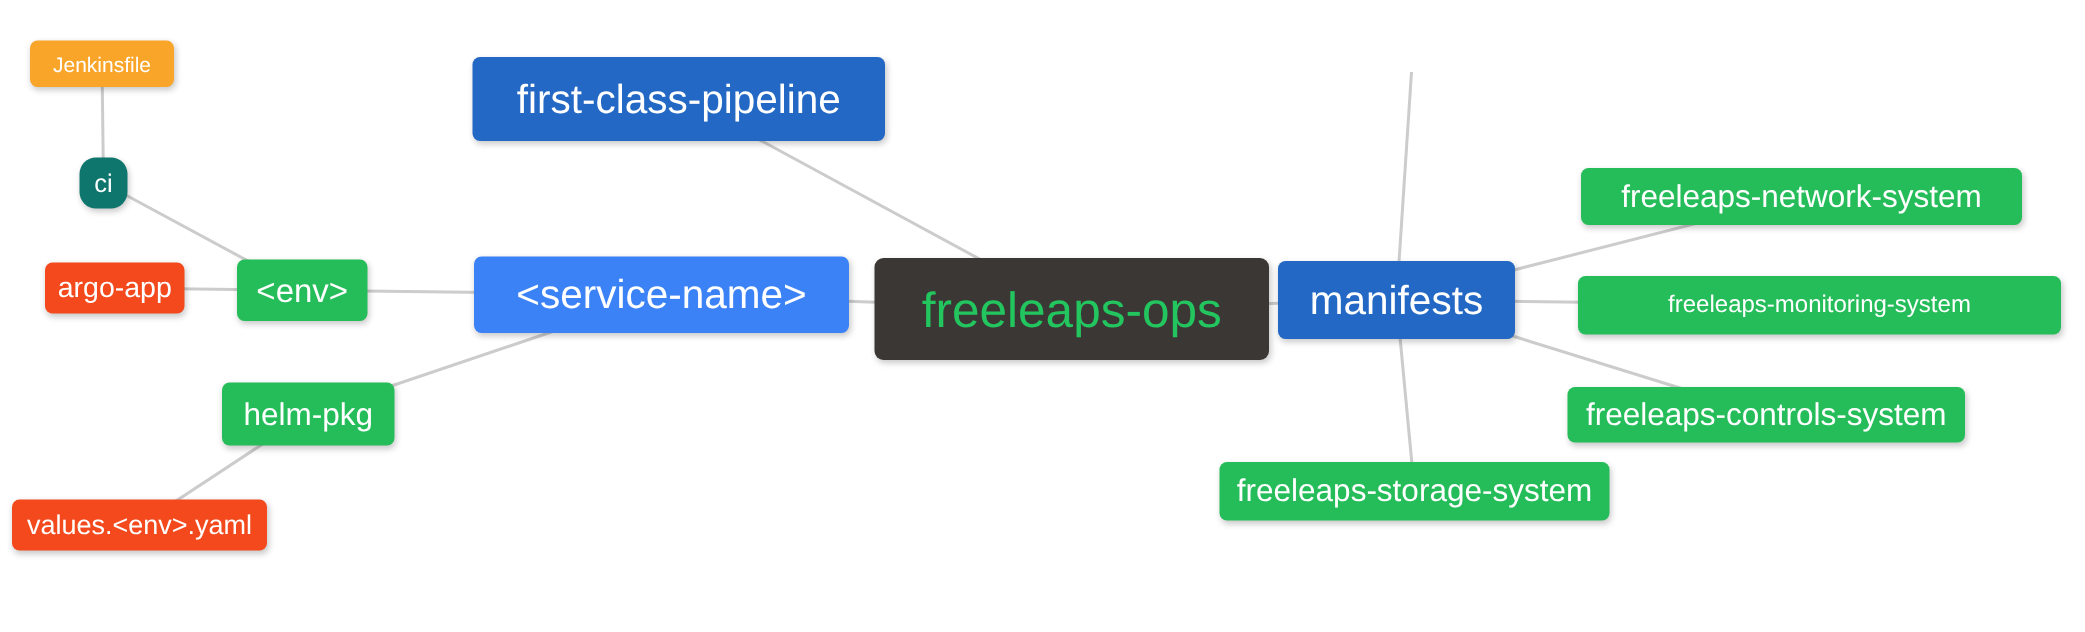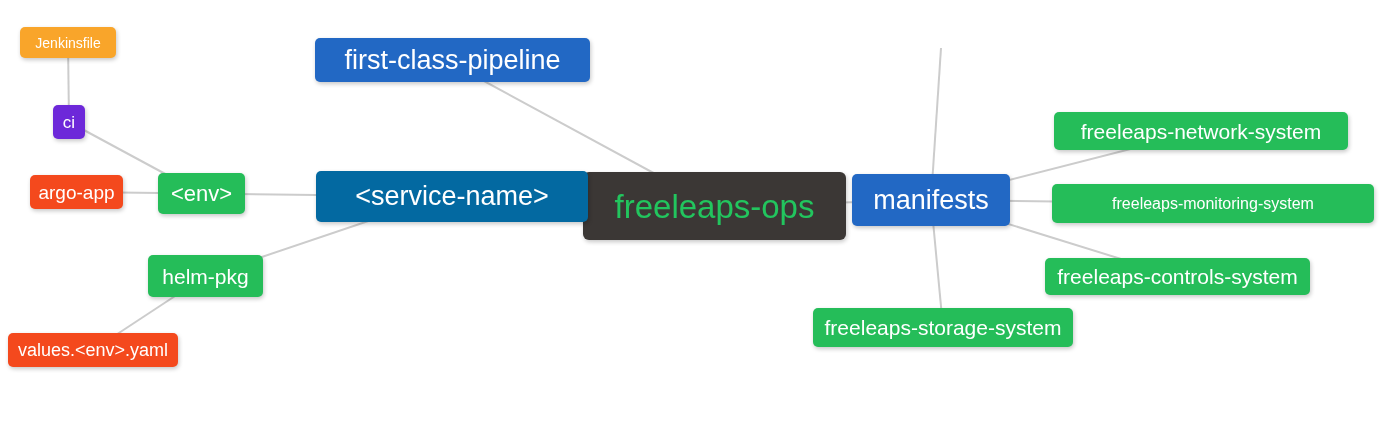--- a/index.html
+++ b/index.html
@@ -45,29 +45,29 @@
       <line x1="714.5" y1="206" x2="931" y2="200" stroke="#cccccc" stroke-width="2"></line>
       <line x1="931" y1="200" x2="941" y2="48" stroke="#cccccc" stroke-width="2"></line>
       <line x1="931" y1="200" x2="1201" y2="131" stroke="#cccccc" stroke-width="2"></line>
       <line x1="931" y1="200" x2="1213" y2="203.5" stroke="#cccccc" stroke-width="2"></line>
       <line x1="931" y1="200" x2="1177.5" y2="276.5" stroke="#cccccc" stroke-width="2"></line>
       <line x1="931" y1="200" x2="943" y2="327.5" stroke="#cccccc" stroke-width="2"></line>
     </svg>
 
   <div class="node root" style="left: 583px; top: 172px; width: 263px; height: 68px; font-size: 33px; background: rgb(59, 55, 53); color: #22c55e;">freeleaps-ops</div>
 
-  <div class="node" style="left: 315px; top: 38px; width: 275px; height: 44px; font-size: 27px; background: rgb(34, 104, 196); color: rgb(255, 255, 255);">first-class-pipeline</div>
+  <div class="node" style="left: 315px; top: 38px; width: 275px; height: 56px; font-size: 27px; background: rgb(34, 104, 196); color: rgb(255, 255, 255);">first-class-pipeline</div>
 
-  <div class="node" style="left: 316px; top: 171px; width: 272px; height: 51px; font-size: 27px; background: #0369a1; color: rgb(255, 255, 255);">&lt;service-name&gt;</div>
+  <div class="node" style="left: 316px; top: 171px; width: 250px; height: 51px; font-size: 27px; background: #3b82f6; color: rgb(255, 255, 255);">&lt;service-name&gt;</div>
 
   <div class="node" style="left: 852px; top: 174px; width: 158px; height: 52px; font-size: 27px; background: rgb(34, 104, 196); color: rgb(255, 255, 255);">manifests</div>
 
   <div class="node" style="left: 20px; top: 27px; width: 96px; height: 31px; font-size: 14px; background: rgb(249, 165, 42); color: rgb(255, 255, 255);">Jenkinsfile</div>
 
-  <div class="node" style="left: 53px; top: 105px; width: 32px; height: 34px; font-size: 17px; background: #6d28d9; color: rgb(255, 255, 255);">ci</div>
+  <div class="node" style="left: 53px; top: 105px; width: 32px; height: 34px; font-size: 17px; background: #0f766e; color: rgb(255, 255, 255); border-radius: 11px;">ci</div>
 
   <div class="node" style="left: 30px; top: 175px; width: 93px; height: 34px; font-size: 19px; background: rgb(244, 73, 29); color: rgb(255, 255, 255);">argo-app</div>
 
   <div class="node" style="left: 158px; top: 173px; width: 87px; height: 41px; font-size: 22px; background: rgb(37, 189, 89); color: rgb(255, 255, 255);">&lt;env&gt;</div>
 
   <div class="node" style="left: 148px; top: 255px; width: 115px; height: 42px; font-size: 21px; background: rgb(37, 189, 89); color: rgb(255, 255, 255);">helm-pkg</div>
 
   <div class="node" style="left: 8px; top: 333px; width: 170px; height: 34px; font-size: 18px; background: rgb(244, 73, 29); color: rgb(255, 255, 255);">values.&lt;env&gt;.yaml</div>
 
 

